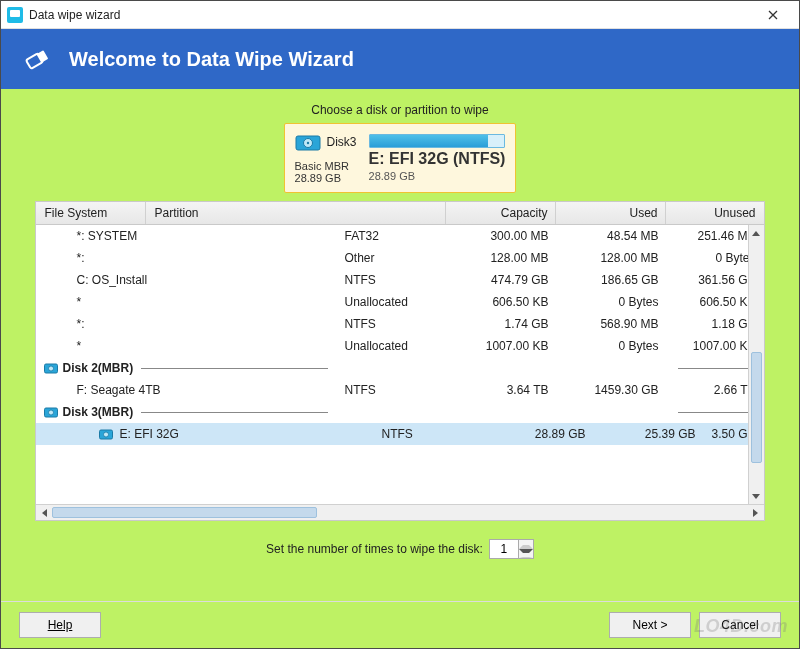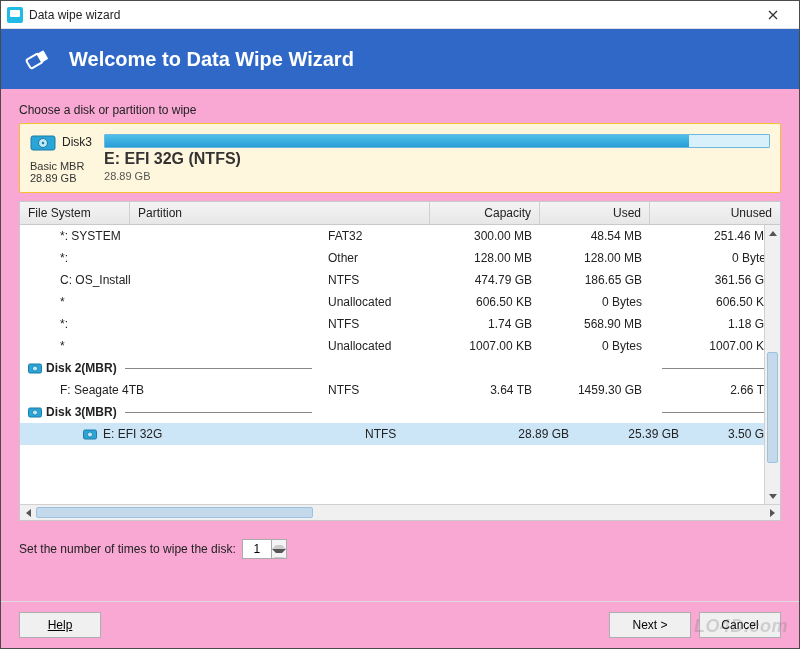--- a/index.html
+++ b/index.html
@@ -1,32 +1,32 @@
 <!DOCTYPE html>
 <html><head>
 <meta charset="utf-8">
 <style>
   * { box-sizing: border-box; }
   html, body { margin: 0; padding: 0; }
   body { font-family: "Segoe UI", Tahoma, sans-serif; font-size: 12px; color: #222; background: #fff; }
 
-  .window { width: 800px; height: 649px; border: 1px solid #4a4a4a; background: #f9a8d4; display: flex; flex-direction: column; }
+  .window { width: 800px; height: 649px; border: 1px solid #4a4a4a; background: #bef264; display: flex; flex-direction: column; }
 
   .titlebar { height: 28px; background: #fff; border-bottom: 1px solid #e0e0e0; display: flex; align-items: center; padding: 0 6px; }
   .titlebar .app-icon { width: 16px; height: 16px; background: #1fbbe7; border-radius: 2px; position: relative; margin-right: 6px; }
   .titlebar .app-icon::after { content: ""; position: absolute; left: 3px; top: 3px; width: 10px; height: 7px; background: #fff; border-radius: 1px; }
   .titlebar .title { flex: 1; font-size: 12px; }
   .titlebar .close { width: 40px; height: 100%; display: flex; align-items: center; justify-content: center; }
   .titlebar .close svg { width: 10px; height: 10px; }
 
   .banner { height: 60px; background: #2f68c7; display: flex; align-items: center; padding: 16px 20px; }
   .banner .eraser { width: 34px; height: 34px; margin-right: 14px; }
   .banner h1 { margin: 0; color: #fff; font-size: 20px; font-weight: 600; }
 
-  .content { flex: 1; padding: 14px 18px 8px 18px; display: flex; flex-direction: column; }
+  .content { flex: 1; padding: 14px 18px 8px 18px; display: flex; flex-direction: column; align-items: center; }
 
   .section-label { font-size: 12px; margin-bottom: 6px; }
 
   .selbox { border: 1px solid #f0c232; background: #fef7dd; border-radius: 2px; padding: 8px 10px; display: flex; align-items: center; gap: 12px; }
   .selbox .disk-icon { width: 26px; height: 20px; }
   .selbox .disk-meta { display: flex; flex-direction: column; font-size: 11px; color: #333; }
   .selbox .bar-col { flex: 1; display: flex; flex-direction: column; gap: 2px; }
   .selbox .usage-bar { height: 14px; border: 1px solid #6bb9e0; background: #d8f0fa; position: relative; border-radius: 1px; }
   .selbox .usage-bar .fill { position: absolute; left: 0; top: 0; bottom: 0; width: 88%; background: linear-gradient(#4fc0e8, #2a9ed8); }
   .selbox .bar-label { font-size: 16px; font-weight: 600; color: #333; }

